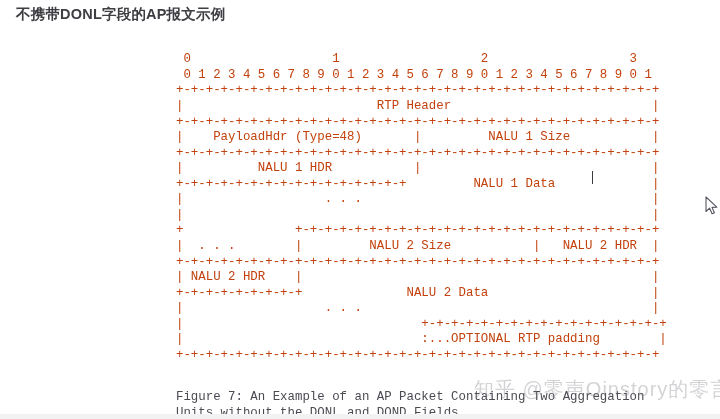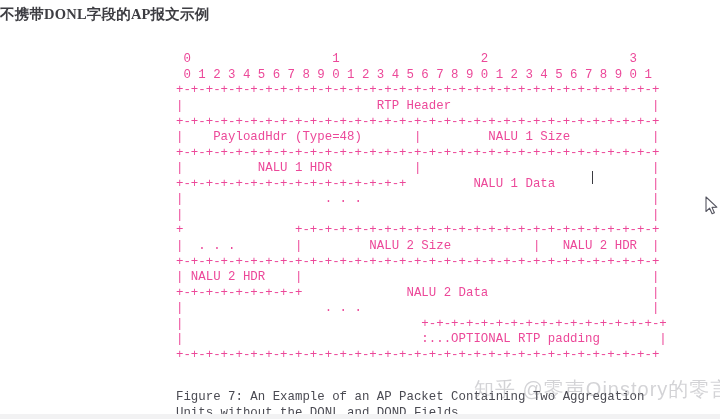--- a/index.html
+++ b/index.html
@@ -17,39 +17,39 @@
 
   #page-root {
     position: absolute;
     inset: 0;
     background: #ffffff;
   }
 
   
   .article-title {
     position: absolute;
-    left: 0;
+    left: 16px;
     top: 5px;
-    font-family: Liberation Serif, serif;
+    font-family: Liberation Sans, sans-serif;
     font-size: 14.5px;
     font-weight: bold;
     color: #3d3d42;
     letter-spacing: 0.2px;
     white-space: nowrap;
   }
 
   
   .figure-block {
     position: absolute;
     left: 176px;
     top: 40px;
     font-family: "Liberation Mono", "DejaVu Sans Mono", monospace;
     font-size: 12.4px;
     line-height: 15.55px;
-    color: #ec4899;
+    color: #c2410c;
     white-space: pre;
     letter-spacing: 0px;
     -webkit-font-smoothing: antialiased;
   }
 
   .caption-block {
     position: absolute;
     left: 176px;
     top: 378px;
     font-family: "Liberation Mono", "DejaVu Sans Mono", monospace;

